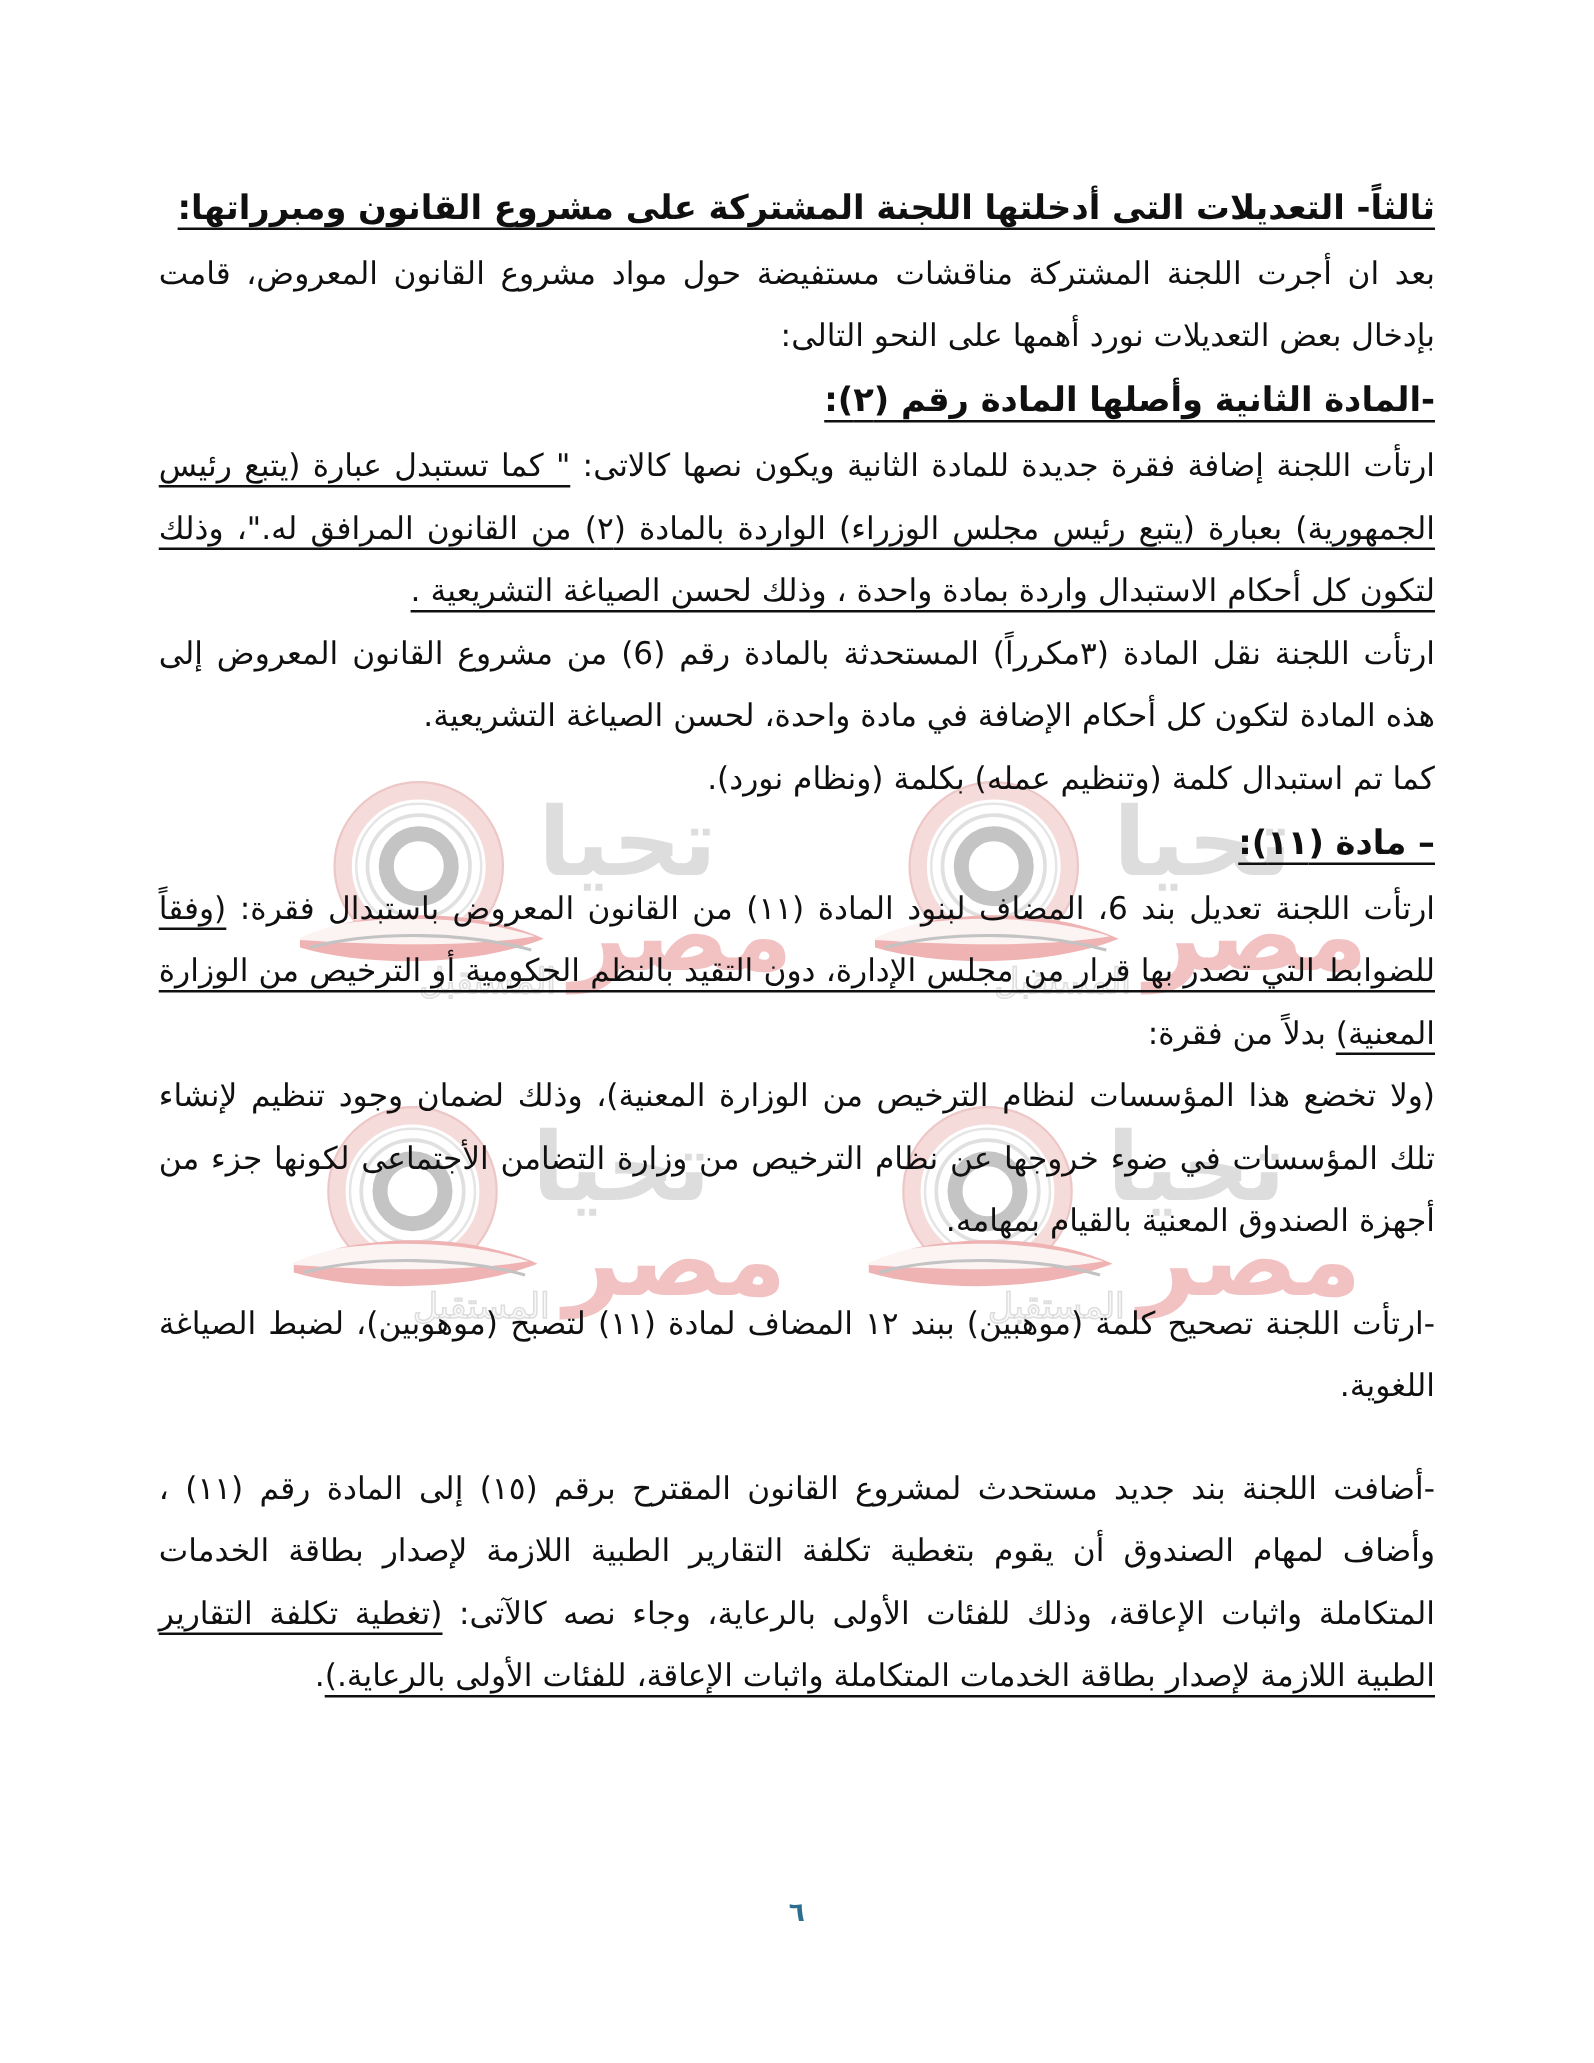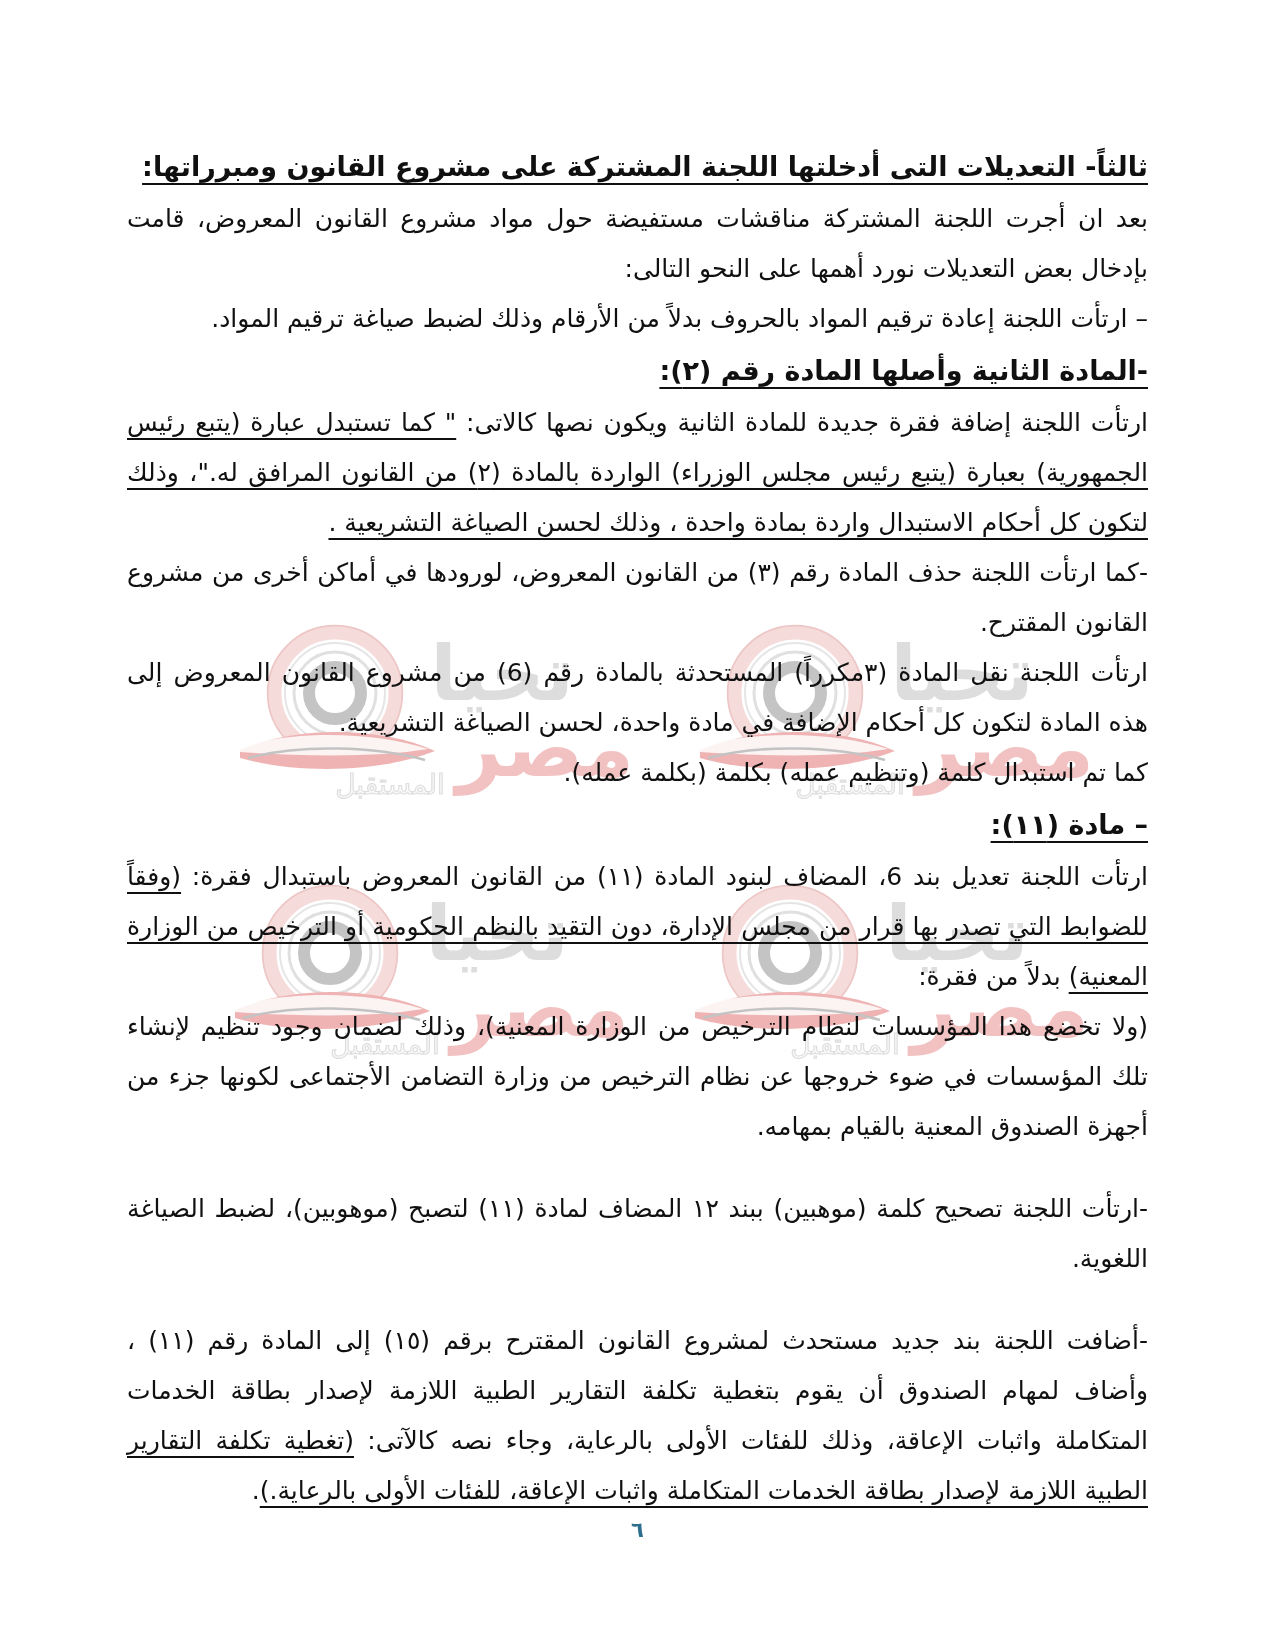--- a/index.html
+++ b/index.html
@@ -87,26 +87,24 @@
     <use href="#wmg" xlink:href="#wmg" x="240" y="608"></use>
     <use href="#wmg" xlink:href="#wmg" x="700" y="608"></use>
     <use href="#wmg" xlink:href="#wmg" x="235" y="868"></use>
     <use href="#wmg" xlink:href="#wmg" x="695" y="868"></use>
   </svg>
 
   <div class="content">
     <div>
         <div class="block heading"><span class="u">ثالثاً- التعديلات التى أدخلتها اللجنة المشتركة على مشروع القانون ومبرراتها:</span></div>
         <div class="block para"><span>بعد ان أجرت اللجنة المشتركة مناقشات مستفيضة حول مواد مشروع القانون المعروض، قامت بإدخال بعض التعديلات نورد أهمها على النحو التالى:</span></div>
-        <div class="block para"><span>– ارتأت اللجنة إعادة ترقيم المواد بالحروف بدلاً من الأرقام وذلك لضبط صياغة ترقيم المواد.</span></div>
         <div class="block heading"><span class="u">-المادة الثانية وأصلها المادة رقم (٢):</span></div>
         <div class="block para"><span>ارتأت اللجنة إضافة فقرة جديدة للمادة الثانية ويكون نصها كالاتى: </span><span class="u">" كما تستبدل عبارة (يتبع رئيس الجمهورية) بعبارة (يتبع رئيس مجلس الوزراء) الواردة بالمادة (٢) من القانون المرافق له."، وذلك لتكون كل أحكام الاستبدال واردة بمادة واحدة ، وذلك لحسن الصياغة التشريعية .</span></div>
-        <div class="block para"><span>-كما ارتأت اللجنة حذف المادة رقم (٣) من القانون المعروض، لورودها في أماكن أخرى من مشروع القانون المقترح.</span></div>
         <div class="block para"><span>ارتأت اللجنة نقل المادة (٣مكرراً) المستحدثة بالمادة رقم (6) من مشروع القانون المعروض إلى هذه المادة لتكون كل أحكام الإضافة في مادة واحدة، لحسن الصياغة التشريعية.</span></div>
-        <div class="block para"><span>كما تم استبدال كلمة (وتنظيم عمله) بكلمة (بكلمة عمله).</span></div>
+        <div class="block para"><span>كما تم استبدال كلمة (وتنظيم عمله) بكلمة (ونظام نورد).</span></div>
         <div class="block heading"><span class="u">– مادة (١١):</span></div>
         <div class="block para"><span>ارتأت اللجنة تعديل بند 6، المضاف لبنود المادة (١١) من القانون المعروض باستبدال فقرة: </span><span class="u">(وفقاً للضوابط التي تصدر بها قرار من مجلس الإدارة، دون التقيد بالنظم الحكومية أو الترخيص من الوزارة المعنية)</span><span> بدلاً من فقرة:</span></div>
         <div class="block para"><span>(ولا تخضع هذا المؤسسات لنظام الترخيص من الوزارة المعنية)، وذلك لضمان وجود تنظيم لإنشاء تلك المؤسسات في ضوء خروجها عن نظام الترخيص من وزارة التضامن الأجتماعى لكونها جزء من أجهزة الصندوق المعنية بالقيام بمهامه.</span></div>
         <div class="block para gap"><span>-ارتأت اللجنة تصحيح كلمة (موهبين) ببند ١٢ المضاف لمادة (١١) لتصبح (موهوبين)، لضبط الصياغة اللغوية.</span></div>
         <div class="block para gap"><span>-أضافت اللجنة بند جديد مستحدث لمشروع القانون المقترح برقم (١٥) إلى المادة رقم (١١) ، وأضاف لمهام الصندوق أن يقوم بتغطية تكلفة التقارير الطبية اللازمة لإصدار بطاقة الخدمات المتكاملة واثبات الإعاقة، وذلك للفئات الأولى بالرعاية، وجاء نصه كالآتى: </span><span class="u">(تغطية تكلفة التقارير الطبية اللازمة لإصدار بطاقة الخدمات المتكاملة واثبات الإعاقة، للفئات الأولى بالرعاية.)</span><span>.</span></div>
       </div>
   </div>
 
   <div class="pagenum" style="color: rgb(45, 110, 142);">٦</div>
 

